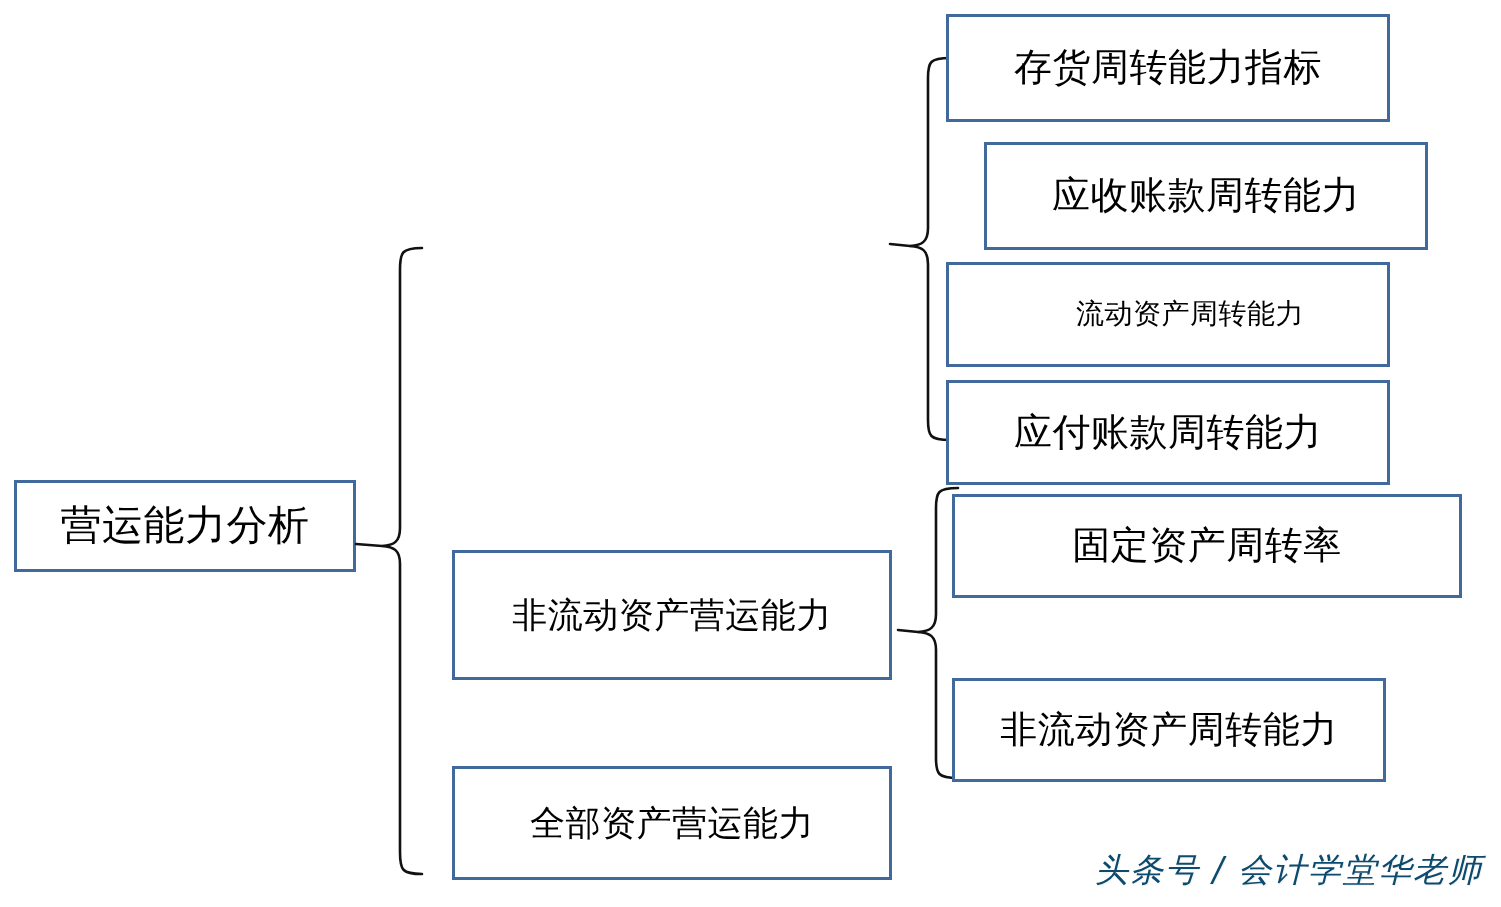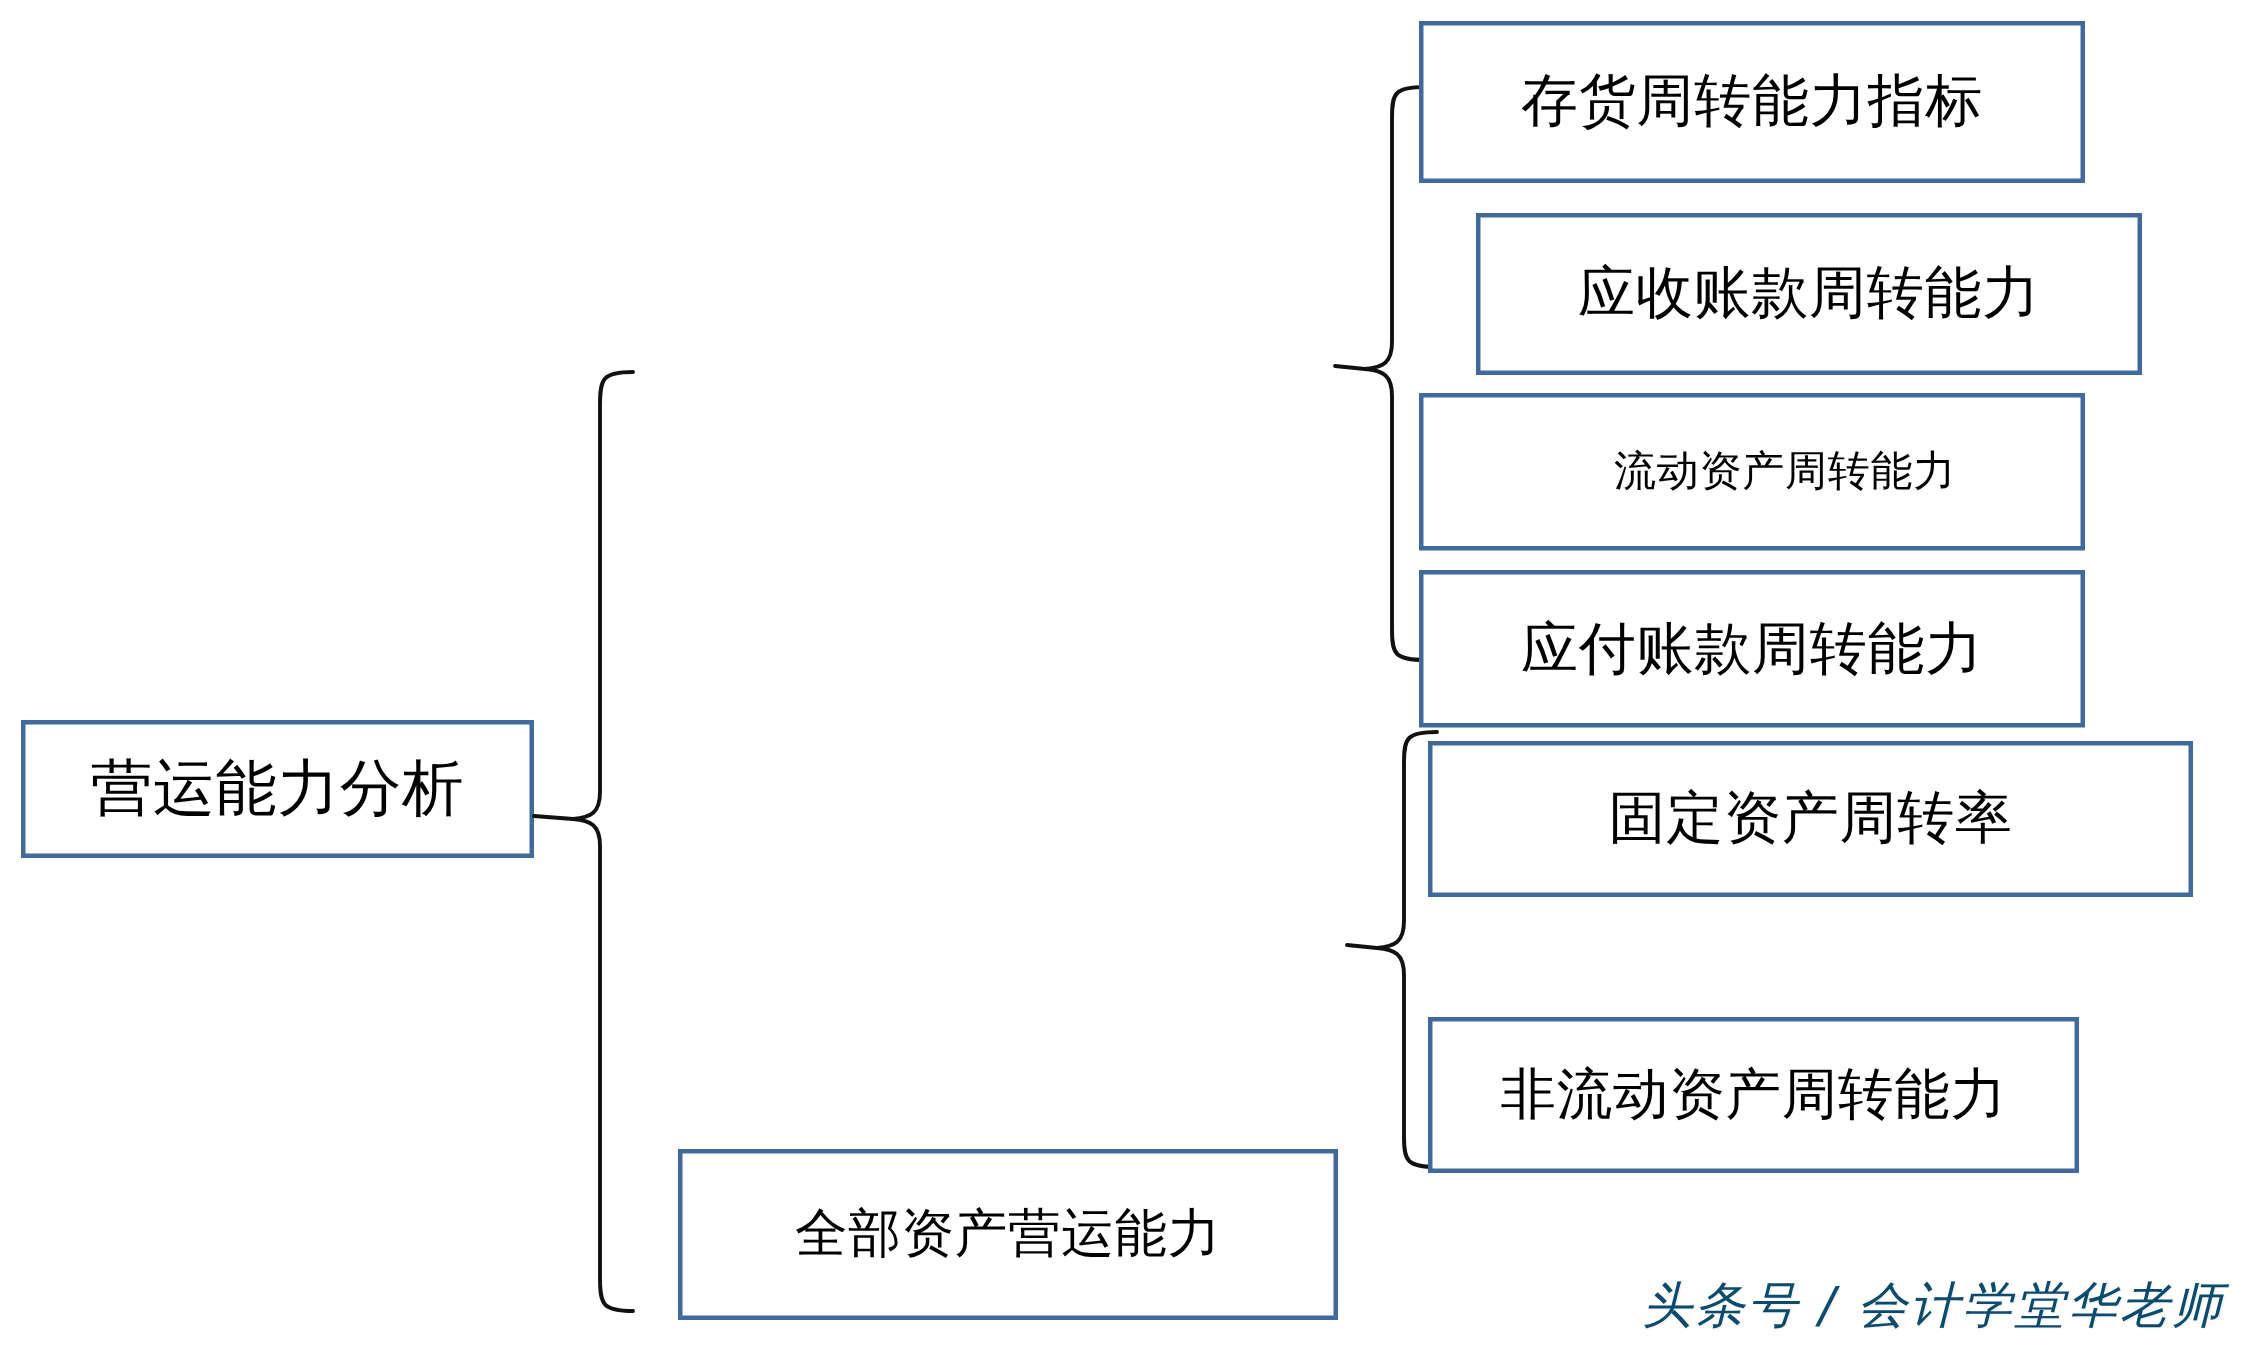--- a/index.html
+++ b/index.html
@@ -79,20 +79,23 @@
   </div>
 
   <div class="brace" id="brace-root" style="left:356px; top:240px; width:66px; height:650px;">
     <svg width="66" height="650" viewBox="0 0 66 650" fill="none" xmlns="http://www.w3.org/2000/svg" aria-hidden="true">
       <path d="M66 8 C 46 8, 44 12, 44 30 L 44 288 C 44 302, 38 305, 26 306
                C 38 307, 44 310, 44 324 L 44 612 C 44 630, 46 634, 66 634" stroke="#111111" stroke-width="2.6" fill="none" stroke-linecap="round"></path>
       <path d="M26 306 L 0 304" stroke="#111111" stroke-width="2.6" fill="none" stroke-linecap="round"></path>
     </svg>
   </div>
 
+  <div class="node" id="node-l2-1">
+    <span class="node-label">非流动资产营运能力</span>
+  </div>
   <div class="node" id="node-l2-2">
     <span class="node-label">全部资产营运能力</span>
   </div>
 
   <div class="brace" id="brace-group-a" style="left:890px; top:52px; width:60px; height:400px;">
     <svg width="60" height="400" viewBox="0 0 60 400" fill="none" xmlns="http://www.w3.org/2000/svg" aria-hidden="true">
       <path d="M60 6 C 40 6, 38 10, 38 26 L 38 176 C 38 190, 32 193, 20 194
                C 32 195, 38 198, 38 212 L 38 368 C 38 384, 40 388, 60 388" stroke="#111111" stroke-width="2.6" fill="none" stroke-linecap="round"></path>
       <path d="M20 194 L 0 192" stroke="#111111" stroke-width="2.6" fill="none" stroke-linecap="round"></path>
     </svg>

